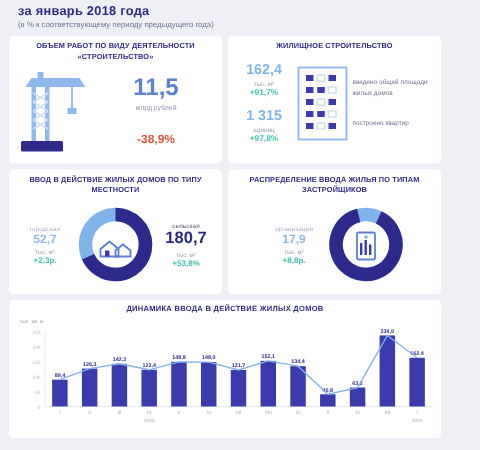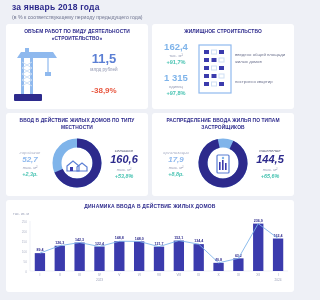--- a/index.html
+++ b/index.html
@@ -29,36 +29,36 @@
     font-size: 4.9px; font-weight: bold; color: #2d2a8c;
     text-align: center; line-height: 1.35; letter-spacing: .1px;
     padding: 1px 4px 2px 4px; text-transform: uppercase;
   }
   .card-body { display: flex; align-items: center; justify-content: center; }
 
   
   .c1-body { height: 62px; padding-left: 2px; }
   .crane { width: 52px; height: 58px; flex: 0 0 52px; }
   .c1-nums { flex: 1; text-align: center; padding-bottom: 4px; }
-  .big-val { font-size: 13px; font-weight: bold; color: #5b7fd4; line-height: 1.1; }
+  .big-val { font-size: 16px; font-weight: bold; color: #5b7fd4; line-height: 1.1; }
   .unit { font-size: 4.6px; color: #8d93ad; margin-top: 1px; }
   .pct-red { font-size: 8px; font-weight: bold; color: #e8563f; margin-top: 14px; }
 
   
   .c2-body { height: 62px; gap: 3px; padding: 0 2px; }
   .c2-col { width: 38px; text-align: center; }
   .c2-val { font-size: 9.5px; font-weight: bold; color: #7fb4ea; line-height: 1.15; }
   .c2-unit { font-size: 4.2px; color: #9aa0b8; }
   .c2-pct { font-size: 5.6px; font-weight: bold; color: #48c3b2; margin-top: 1px; }
   .bld { width: 34px; height: 50px; flex: 0 0 34px; }
   .c2-lbl { width: 54px; font-size: 4.3px; color: #6f7490; line-height: 1.45; }
   .c2-lbl div + div { margin-top: 14px; }
 
   
-  .d-body { height: 60px; padding: 0 1px; font-style: italic; }
+  .d-body { height: 60px; padding: 0 1px; }
   .d-side { width: 42px; text-align: center; }
   .d-cap { font-size: 4.2px; color: #a7adc4; letter-spacing: .1px; }
   .d-cap.strong { color: #4a4f6b; }
   .d-val { font-size: 8px; font-weight: bold; color: #8fb9ee; line-height: 1.2; }
   .d-val.dark { font-size: 11px; color: #2d2a8c; }
   .d-unit { font-size: 4px; color: #9aa0b8; }
   .d-pct { font-size: 5.4px; font-weight: bold; color: #48c3b2; margin-top: 1px; }
   .donut { width: 54px; height: 54px; flex: 0 0 54px; }
 
   
@@ -172,21 +172,21 @@
           <circle cx="27" cy="27" r="20" fill="none" stroke="#7fb4ea" stroke-width="9"></circle>
           <circle cx="27" cy="27" r="20" fill="none" stroke="#2d2a8c" stroke-width="9" stroke-dasharray="85.7 125.6" transform="rotate(-90 27 27)"></circle>
           <g>
             <path d="M17 30 L23 25 L29 30 L29 35 L17 35 Z" fill="none" stroke="#5b7fd4" stroke-width="1.2"></path>
             <path d="M27 31 L32 27 L37 31 L37 35 L27 35 Z" fill="none" stroke="#5b7fd4" stroke-width="1.2"></path>
             <rect x="20" y="31" width="3" height="4" fill="#3b3bad"></rect>
           </g>
         </svg>
         <div class="d-side">
           <div class="d-cap strong">сельская</div>
-          <div class="d-val dark">160,6</div>
+          <div class="d-val dark">180,7</div>
           <div class="d-unit">тыс. м²</div>
           <div class="d-pct">+53,8%</div>
         </div>
       </div>
     </div>
 
     <div class="card">
       <div class="card-title">РАСПРЕДЕЛЕНИЕ ВВОДА ЖИЛЬЯ ПО ТИПАМ ЗАСТРОЙЩИКОВ</div>
       <div class="card-body d-body">
         <div class="d-side">
@@ -201,26 +201,20 @@
           <g>
             <rect x="21" y="19" width="12" height="18" rx="1" fill="none" stroke="#5b7fd4" stroke-width="1.2"></rect>
             <g fill="#3b3bad">
               <rect x="23" y="26" width="1.6" height="8"></rect>
               <rect x="26" y="24" width="1.6" height="10"></rect>
               <rect x="29" y="27" width="1.6" height="7"></rect>
             </g>
             <circle cx="27" cy="22" r="1.2" fill="#7fb4ea"></circle>
           </g>
         </svg>
-        <div class="d-side">
-          <div class="d-cap strong">население</div>
-          <div class="d-val dark">144,5</div>
-          <div class="d-unit">тыс. м²</div>
-          <div class="d-pct">+65,6%</div>
-        </div>
       </div>
     </div>
   </div>
 
   <div class="chart-card">
     <div class="chart-title">ДИНАМИКА ВВОДА В ДЕЙСТВИЕ ЖИЛЫХ ДОМОВ</div>
     <div class="chart-unit">тыс. кв. м</div>
     <svg id="barchart" width="284" height="76" viewBox="0 0 284 76">
         <text x="19" y="63.6" text-anchor="end" font-size="3.2" fill="#b3b8ca" font-family="&quot;Liberation Sans&quot;, sans-serif">0</text>
         <text x="19" y="53.6" text-anchor="end" font-size="3.2" fill="#b3b8ca" font-family="&quot;Liberation Sans&quot;, sans-serif">50</text>

